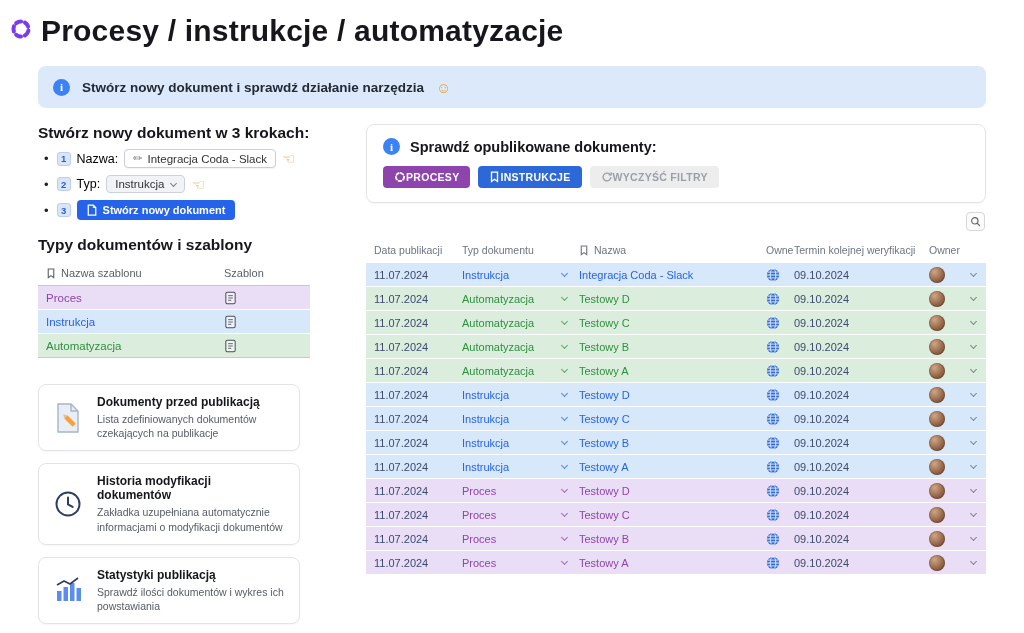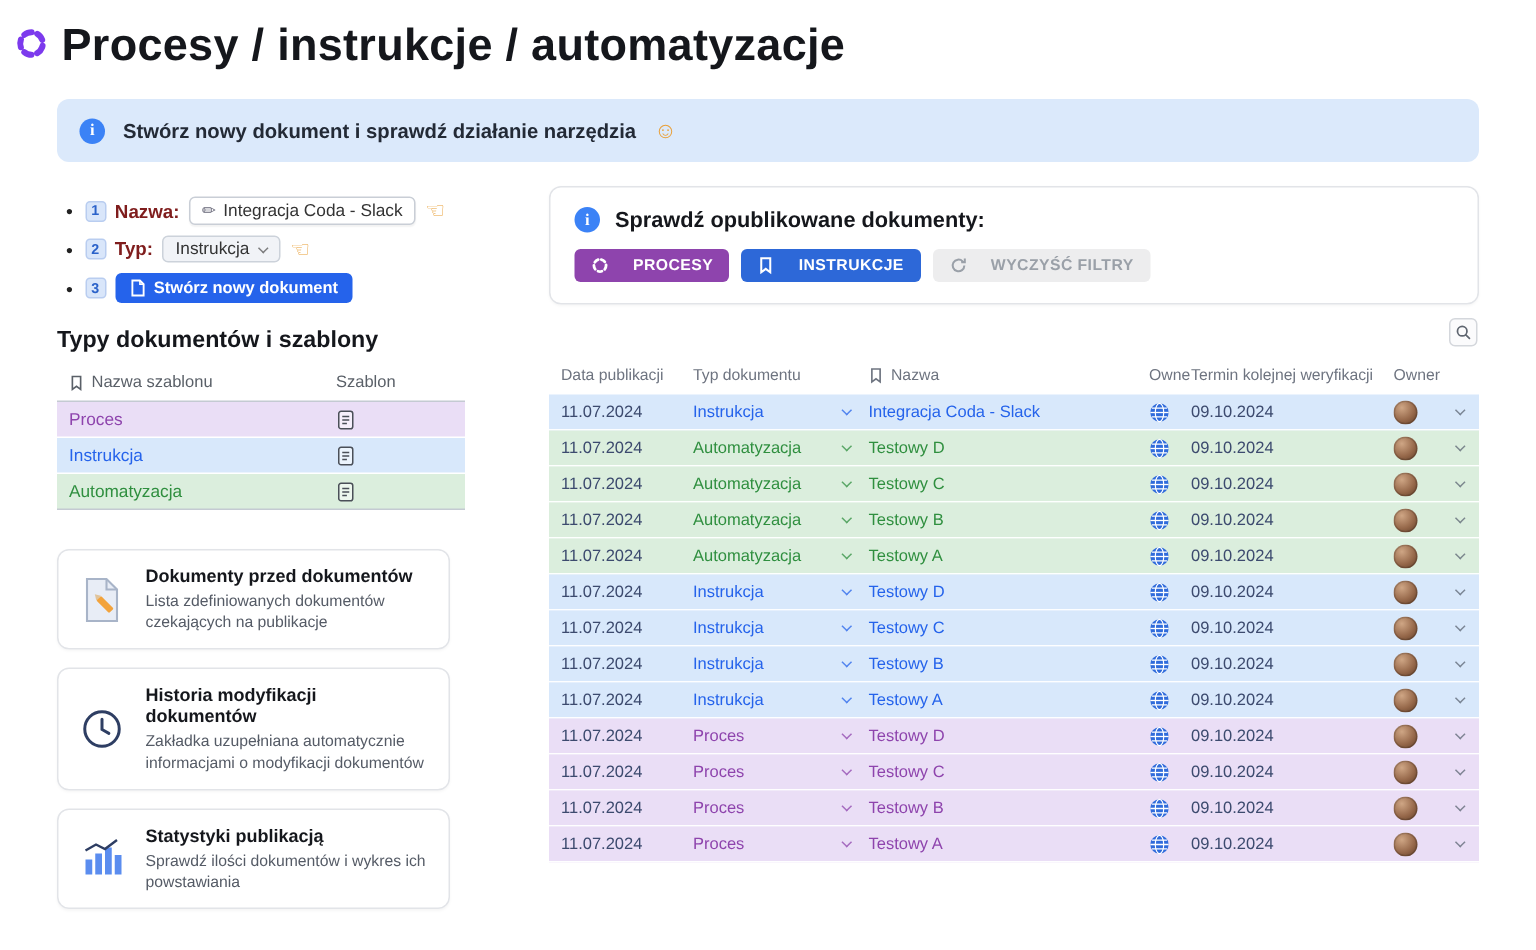--- a/index.html
+++ b/index.html
@@ -12,21 +12,21 @@
   .info-icon{width:17px;height:17px;border-radius:50%;background:#3b82f6;color:#fff;font-size:11px;font-weight:bold;display:flex;align-items:center;justify-content:center;font-family:"Liberation Serif",serif;flex:none}
   .banner-text{font-size:13.5px;font-weight:bold;color:#232a36}
   .smiley,.hand{color:#e9a13b;font-size:15px;line-height:1}
   .main{display:flex;gap:18px;margin-top:16px}
   .left-col{width:310px;flex:none}
   .left-col h2{font-size:15.5px;font-weight:bold;color:#15171c;margin-bottom:7px}
   .steps{list-style:none;margin:4px 0 16px}
   .steps li{display:flex;align-items:center;gap:6px;margin:7px 0;font-size:12px}
   .bullet{color:#222;font-size:13px;margin:0 2px 0 6px}
   .badge{width:14px;height:14px;background:#d9e6fa;border:1px solid #b9cdf0;color:#2b62c9;border-radius:3px;font-size:9.5px;font-weight:bold;display:flex;align-items:center;justify-content:center;flex:none}
-  .step-label{font-size:12.5px;font-weight:bold;color:#7f1d1d}
+  .step-label{font-size:12.5px;font-weight:normal;color:#000000}
   .name-input{display:inline-flex;align-items:center;gap:5px;border:1px solid #c9ced6;border-radius:4px;background:#fff;padding:2px 8px;font-size:11.5px;color:#333;box-shadow:0 1px 1px rgba(0,0,0,.05)}
   .pencil{font-size:11px;color:#667}
   .type-select{display:inline-flex;align-items:center;gap:7px;border:1px solid #ccd2da;border-radius:4px;background:#f1f3f7;padding:2px 8px;font-size:11.5px;color:#333}
   .create-btn{display:inline-flex;align-items:flex-end;gap:6px;background:#2563eb;color:#fff;border:none;border-radius:4px;padding:4px 10px;font-size:11px;font-weight:bold;font-family:inherit;cursor:pointer}
   .chev{width:5px;height:5px;border-right:1.6px solid currentColor;border-bottom:1.6px solid currentColor;transform:rotate(45deg);display:inline-block;margin-top:-2px;opacity:.75;flex:none}
   .chev-dark{color:#555}
   
   .tmpl-table{width:272px;margin:2px 0 26px;font-size:11.5px}
   .tmpl-header{display:grid;grid-template-columns:1fr 86px;align-items:center;height:25px;color:#5a6068;border-bottom:1px solid #c4cad2;padding:0 8px;font-size:11px}
   .tmpl-header .th{display:flex;align-items:center;gap:5px}
@@ -37,21 +37,21 @@
   .card{width:262px;border:1px solid #e2e4e8;border-radius:8px;padding:10px 12px;display:flex;gap:12px;align-items:center;margin-bottom:12px;box-shadow:0 1px 2px rgba(0,0,0,.04);cursor:pointer}
   .card-icon{flex:none;width:34px;display:flex;justify-content:center}
   .card-title{font-size:12px;font-weight:bold;color:#15171c;margin-bottom:3px}
   .card-desc{font-size:10.5px;color:#555b66;line-height:1.35}
   
   .right-col{flex:1;min-width:0}
   .pub-card{border:1px solid #e2e4e8;border-radius:8px;padding:13px 16px 14px;box-shadow:0 1px 2px rgba(0,0,0,.04)}
   .pub-head{display:flex;align-items:center;gap:10px}
   .pub-head h3{font-size:14.5px;font-weight:bold;color:#15171c}
   .pub-buttons{display:flex;gap:8px;margin-top:11px}
-  .f-btn{display:inline-flex;align-items:center;gap:16px;border:none;border-radius:4px;padding:5px 11px;font-size:10.5px;font-weight:bold;color:#fff;letter-spacing:.3px;font-family:inherit;cursor:pointer}
+  .f-btn{display:inline-flex;align-items:center;gap:0;border:none;border-radius:4px;padding:5px 11px;font-size:10.5px;font-weight:bold;color:#fff;letter-spacing:.3px;font-family:inherit;cursor:pointer}
   .search-row{display:flex;justify-content:flex-end;margin:9px 1px 6px 0}
   .search-btn{width:19px;height:19px;border:1px solid #d4d7dc;border-radius:4px;background:#fbfbfc;display:flex;align-items:center;justify-content:center;cursor:pointer}
   
   .doc-table{font-size:11px}
   .doc-header,.doc-row{display:grid;grid-template-columns:88px 117px 187px 28px 135px 1fr;align-items:center;padding:0 6px 0 8px}
   .doc-header{height:26px;color:#6e7480;font-size:10.5px}
   .doc-row{height:24px;border-bottom:1px solid rgba(255,255,255,.95)}
   .dcell{overflow:hidden;white-space:nowrap}
   .dcell.type{display:flex;justify-content:space-between;align-items:center;padding-right:12px;cursor:pointer}
   .dcell.name{cursor:pointer}
@@ -76,20 +76,21 @@
 <div class="content">
   <div class="banner">
     <span class="info-icon">i</span>
     <span class="banner-text">Stwórz nowy dokument i sprawdź działanie narzędzia</span>
     <span class="smiley">☺</span>
   </div>
 
   <div class="main">
 
     <div class="left-col">
+      <h2>Stwórz nowy dokument w 3 krokach:</h2>
       <ul class="steps">
         <li>
           <span class="bullet">•</span>
           <span class="badge">1</span>
           <span class="step-label">Nazwa:</span>
           <span class="name-input">
             <span class="pencil">✏</span>
             <span>Integracja Coda - Slack</span>
           </span>
           <span class="hand">☜</span>
@@ -166,21 +167,21 @@
           <svg width="30" height="32" viewBox="0 0 30 32">
             <path d="M5 2h13l7 7v21H5z" fill="#e8edf6" stroke="#a8b4c8" stroke-width="1.4"></path>
             <path d="M18 2v7h7" fill="none" stroke="#a8b4c8" stroke-width="1.4"></path>
             <g transform="rotate(-135 17 19)">
                 <rect x="11" y="16.8" width="12" height="4.4" rx=".8" fill="#f2a33c"></rect>
                 <path d="M23 16.8l3.6 2.2-3.6 2.2z" fill="#e0c49c"></path>
               </g>
           </svg>
         </span>
         <div>
-          <div class="card-title">Dokumenty przed dokumentów</div>
+          <div class="card-title">Dokumenty przed publikacją</div>
           <div class="card-desc">Lista zdefiniowanych dokumentów czekających na publikacje</div>
         </div>
       </div>
 
       <div class="card">
         <span class="card-icon">
           <svg width="30" height="30" viewBox="0 0 30 30">
               <circle cx="15" cy="15" r="11.5" fill="none" stroke="#2e3e63" stroke-width="2"></circle>
               <path d="M15 8.5v6.8l4.6 2.6" fill="none" stroke="#2e3e63" stroke-width="2" stroke-linecap="round"></path>
             </svg>

